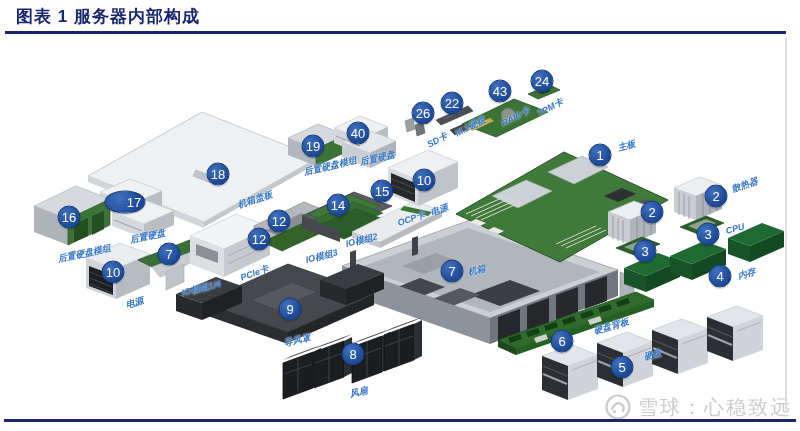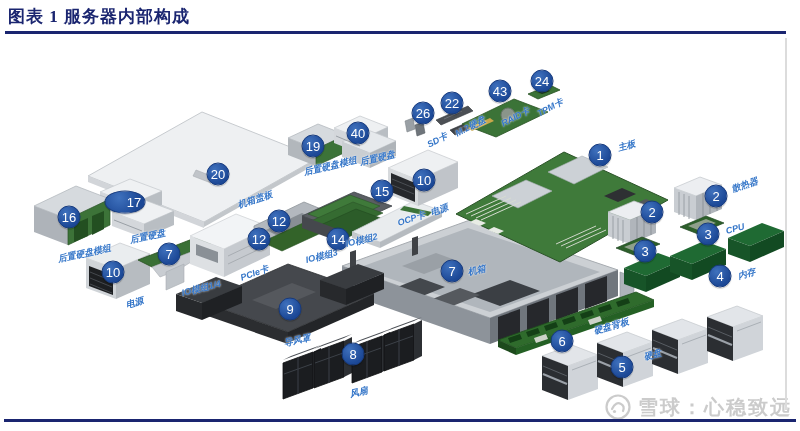--- a/index.html
+++ b/index.html
@@ -1,34 +1,34 @@
 <!DOCTYPE html>
 <html><head>
 <meta charset="utf-8">
 <style>
   html,body{margin:0;padding:0;background:#fff;}
   .page{position:relative;width:800px;height:431px;background:#ffffff;overflow:hidden;
         font-family:"Liberation Sans","DejaVu Sans",sans-serif;}
-  .fig-title{position:absolute;left:8px;top:5px;font-family:Liberation Serif, serif;
+  .fig-title{position:absolute;left:16px;top:5px;font-family:Liberation Sans, sans-serif;
         font-weight:bold;font-size:17px;color:#1a2570;letter-spacing:1px;}
   .title-rule{position:absolute;left:5px;top:31px;width:781px;height:3px;background:#1a2570;}
   .bottom-rule{position:absolute;left:4px;top:419px;width:792px;height:3px;background:#1a2570;}
   .right-edge{position:absolute;left:785px;top:38px;width:2px;height:372px;background:#dcdcdc;}
   .scene{position:absolute;left:0;top:36px;width:800px;height:384px;}
   .markers{position:absolute;left:0;top:0;width:800px;height:431px;pointer-events:none;}
   .badge{position:absolute;width:21px;height:21px;border-radius:50%;
         background:radial-gradient(circle at 35% 30%,#3f71bd,#1c4896 70%);
         border:1px solid #163a7e;color:#fff;font-size:13px;font-weight:normal;
         display:flex;align-items:center;justify-content:center;
         transform:translate(-50%,-50%);box-shadow:0 1px 1px rgba(0,0,0,.25);}
   .plabel{position:absolute;color:#3677c9;font-size:9px;font-weight:bold;font-style:italic;
         white-space:nowrap;transform-origin:left center;text-shadow:0 0 2px #ffffff;}
   .watermark{position:absolute;right:8px;bottom:10px;display:flex;align-items:center;gap:6px;
         color:#c9c9c9;font-size:20px;letter-spacing:2px;opacity:.95;}
-  .wm-text{font-weight:bold;}
+  .wm-text{font-weight:normal;}
 </style>
 </head>
 <body>
 
 <div class="page">
 
   <div class="fig-title">图表 1 服务器内部构成</div>
   <div class="title-rule"></div>
 
   <svg class="scene" viewBox="0 36 800 384">
@@ -357,29 +357,29 @@
       <div class="badge" style="left: 113px; top: 272px;">10</div>
       <div class="plabel" style="left: 126px; top: 299px; transform: rotate(-15deg);">电源</div>
       <div class="badge" style="left: 424px; top: 180px;">10</div>
       <div class="plabel" style="left: 431px; top: 207px; transform: rotate(-20deg);">电源</div>
       <div class="badge" style="left: 169px; top: 254px;">7</div>
       <div class="plabel" style="left: 182px; top: 287px; transform: rotate(-14deg);">IO模组1/4</div>
       <div class="badge" style="left: 223px; top: 239px; margin-left: 36px;">12</div>
       <div class="plabel" style="left: 241px; top: 272px; transform: rotate(-20deg);">PCIe卡</div>
       <div class="badge" style="left: 279px; top: 221px;">12</div>
       <div class="plabel" style="left: 306px; top: 254px; transform: rotate(-14deg);">IO模组3</div>
-      <div class="badge" style="left: 338px; top: 205px; margin-top: 34px;">14</div>
+      <div class="badge" style="left: 338px; top: 205px;">14</div>
       <div class="plabel" style="left: 346px; top: 238px; transform: rotate(-14deg);">IO模组2</div>
       <div class="badge" style="left: 382px; top: 191px;">15</div>
       <div class="plabel" style="left: 398px; top: 217px; transform: rotate(-18deg);">OCP卡</div>
       <div class="badge" style="left: 69px; top: 217px;">16</div>
       <div class="plabel" style="left: 58px; top: 253px; transform: rotate(-12deg);">后置硬盘模组</div>
       <div class="badge" style="left: 125px; top: 202px; padding-left: 18px;">17</div>
       <div class="plabel" style="left: 130px; top: 234px; transform: rotate(-12deg);">后置硬盘</div>
-      <div class="badge" style="left: 218px; top: 174px;">20</div>
+      <div class="badge" style="left: 218px; top: 174px;">18</div>
       <div class="plabel" style="left: 238px; top: 199px; transform: rotate(-18deg);">机箱盖板</div>
       <div class="badge" style="left: 313px; top: 146px;">19</div>
       <div class="plabel" style="left: 304px; top: 166px; transform: rotate(-13deg);">后置硬盘模组</div>
       <div class="badge" style="left: 358px; top: 133px;">40</div>
       <div class="plabel" style="left: 360px; top: 156px; transform: rotate(-13deg);">后置硬盘</div>
       <div class="badge" style="left: 423px; top: 113px;">26</div>
       <div class="plabel" style="left: 428px; top: 139px; transform: rotate(-28deg);">SD卡</div>
       <div class="badge" style="left: 452px; top: 103px;">22</div>
       <div class="plabel" style="left: 456px; top: 128px; transform: rotate(-28deg);">M.2硬盘</div>
       <div class="badge" style="left: 500px; top: 91px;">43</div>

